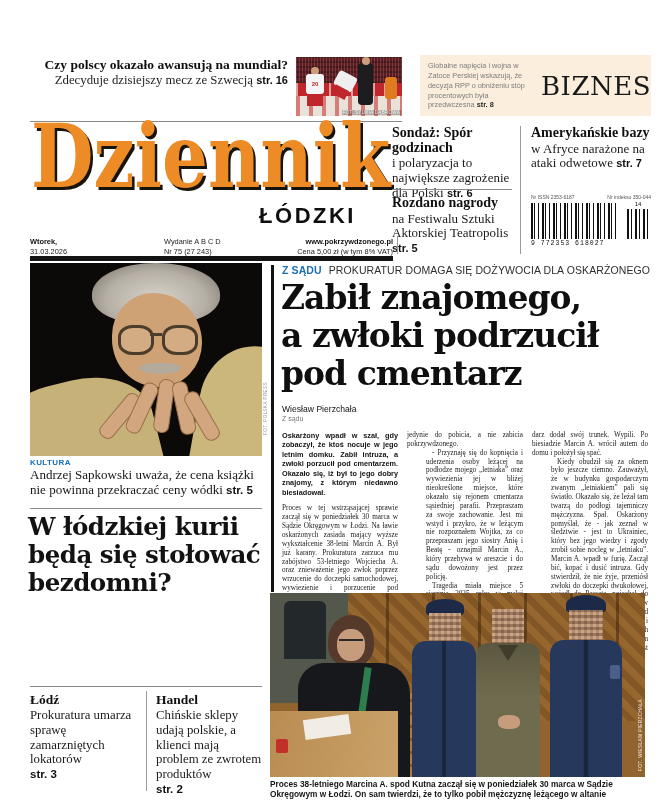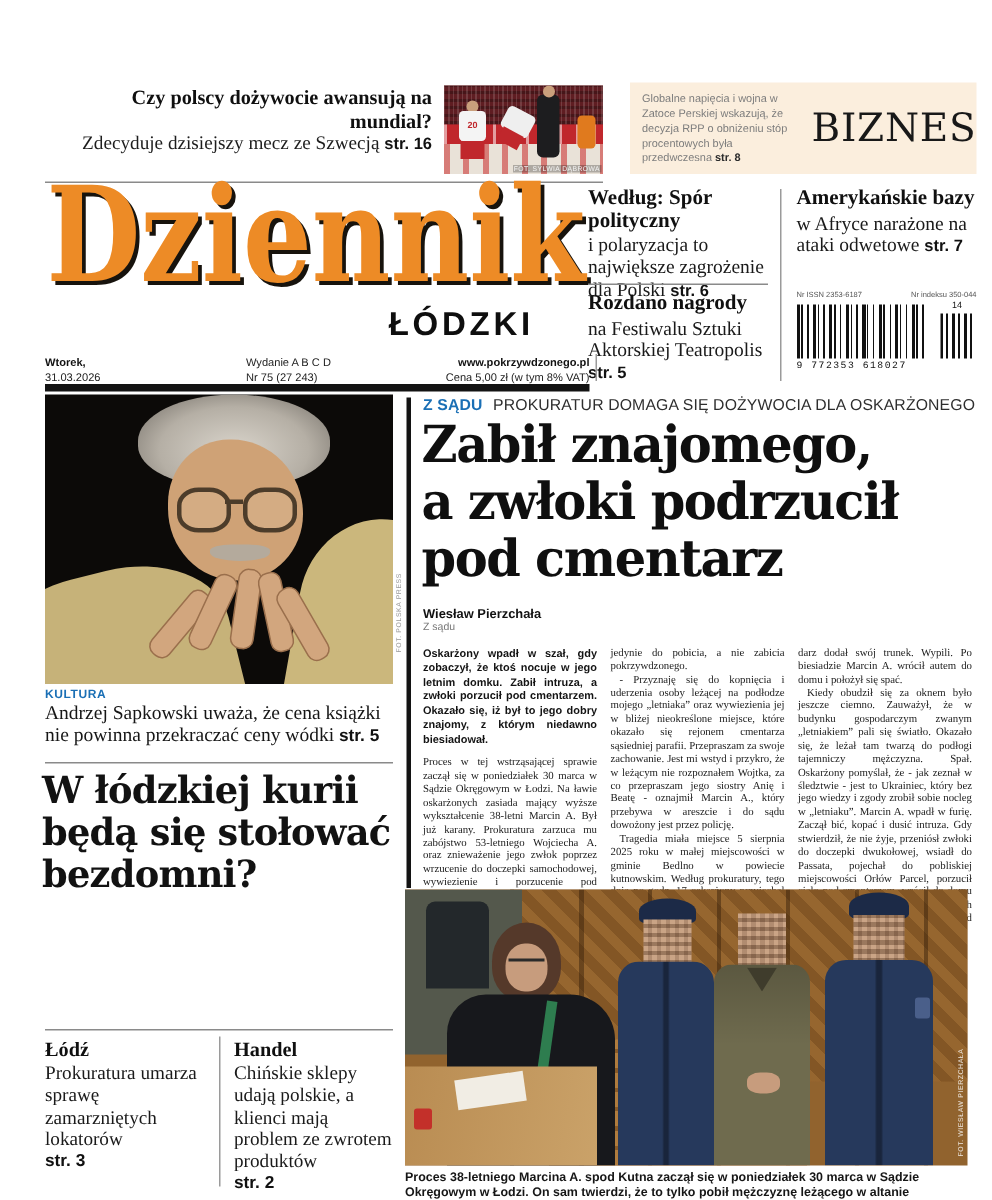--- a/index.html
+++ b/index.html
@@ -110,27 +110,27 @@
   .bbriefL{left:30px;top:693px;width:106px;}
   .bbriefR{left:156px;top:693px;width:108px;}
 
   
   .vdiv{left:271px;top:265px;width:3px;height:327px;background:#131313;}
   .kicker{left:282px;top:264px;font-size:10.5px;white-space:nowrap;color:#2e2e2e;letter-spacing:.1px;}
   .kicker .klabel{color:#1A6FB5;font-weight:bold;margin-right:4px;}
   .mhead{left:281px;top:278px;width:372px;font-family:"DejaVu Serif",serif;font-weight:bold;font-size:34px;line-height:1.12;
      letter-spacing:-1px;color:#0f0f0f;transform:scaleX(.97);transform-origin:left top;}
   .mhead span{display:block;}
-  .byline-name{left:282px;top:404px;font-size:8.6px;font-weight:bold;color:#111;}
+  .byline-name{left:282px;top:404px;font-size:8.6px;font-weight:normal;color:#111;}
   .byline-sec{left:282px;top:415px;font-size:7px;color:#777;}
   .cols{left:282px;top:431px;width:366px;display:flex;gap:9px;}
   .col{flex:1;}
   .lead{font-weight:bold;font-size:7.3px;line-height:1.3;text-align:justify;color:#131313;}
   .body p{margin:0 0 0 0;font-family:"Liberation Serif",serif;font-size:7.2px;line-height:1.23;text-align:justify;color:#1b1b1b;}
-  .body p.ind{text-indent:6px;}
+  .body p.ind{text-indent:6px;margin-left:19px;}
   .body p.first{margin-top:7px;}
 
   
   .court{left:270px;top:593px;width:375px;height:184px;overflow:hidden;background:#91632e;}
   .ct-parquet{position:absolute;left:70px;top:0;width:305px;height:128px;
      background:repeating-linear-gradient(45deg,#9a6a33 0 7px,#855827 7px 14px);
      box-shadow:inset 0 0 0 100px rgba(120,70,20,.1);}
   .ct-frames{position:absolute;left:70px;top:0;width:305px;height:184px;
      background:repeating-linear-gradient(90deg,rgba(50,28,8,.45) 0 3px,transparent 3px 46px);}
   .ct-darkleft{position:absolute;left:0;top:0;width:78px;height:110px;background:#54584c;}
@@ -163,21 +163,21 @@
   .cop2-patch{position:absolute;left:340px;top:72px;width:10px;height:14px;background:#4a5f8a;border-radius:2px;}
   .court-credit{position:absolute;right:2px;bottom:6px;color:rgba(255,255,255,.85);}
   .mcaption{left:270px;top:779px;width:380px;font-size:8.3px;font-weight:bold;line-height:1.25;color:#161616;}
 </style>
 </head>
 <body>
 
 <div class="page">
 
   <div class="abs teaser">
-    <div class="t1">Czy polscy dożywocie awansują na mundial?</div>
+    <div class="t1">Czy polscy okazało awansują na mundial?</div>
     <div class="t2">
       <span>Zdecyduje dzisiejszy mecz ze Szwecją</span>
       <span class="pref">str. 16</span>
     </div>
   </div>
 
   <div class="abs fphoto">
     <div class="fp-crowd"></div>
     <div class="fp-band"></div>
     <div class="fp-bottom"></div>
@@ -204,21 +204,21 @@
     </div>
     <div class="blogo">BIZNES</div>
   </div>
 
   <div class="abs rule" style="left:30px;top:121px;width:372px;"></div>
 
   <div class="abs mast-title">Dziennik</div>
   <div class="abs mast-sub">ŁÓDZKI</div>
 
   <div class="abs brief briefA1">
-    <div class="bh">Według: Spór polityczny</div>
+    <div class="bh">Sondaż: Spór godzinach</div>
     <div class="bt"><span>i polaryzacja to największe zagrożenie dla Polski</span>
       <span class="pref">str. 6</span></div>
   </div>
   <div class="abs rule" style="left:392px;top:189px;width:120px;"></div>
   <div class="abs brief briefA2">
     <div class="bh">Rozdano nagrody</div>
     <div class="bt"><span>na Festiwalu Sztuki Aktorskiej Teatropolis</span>
       <span class="pref">str. 5</span></div>
   </div>
   <div class="abs vrule" style="left:520px;top:126px;height:128px;"></div>

